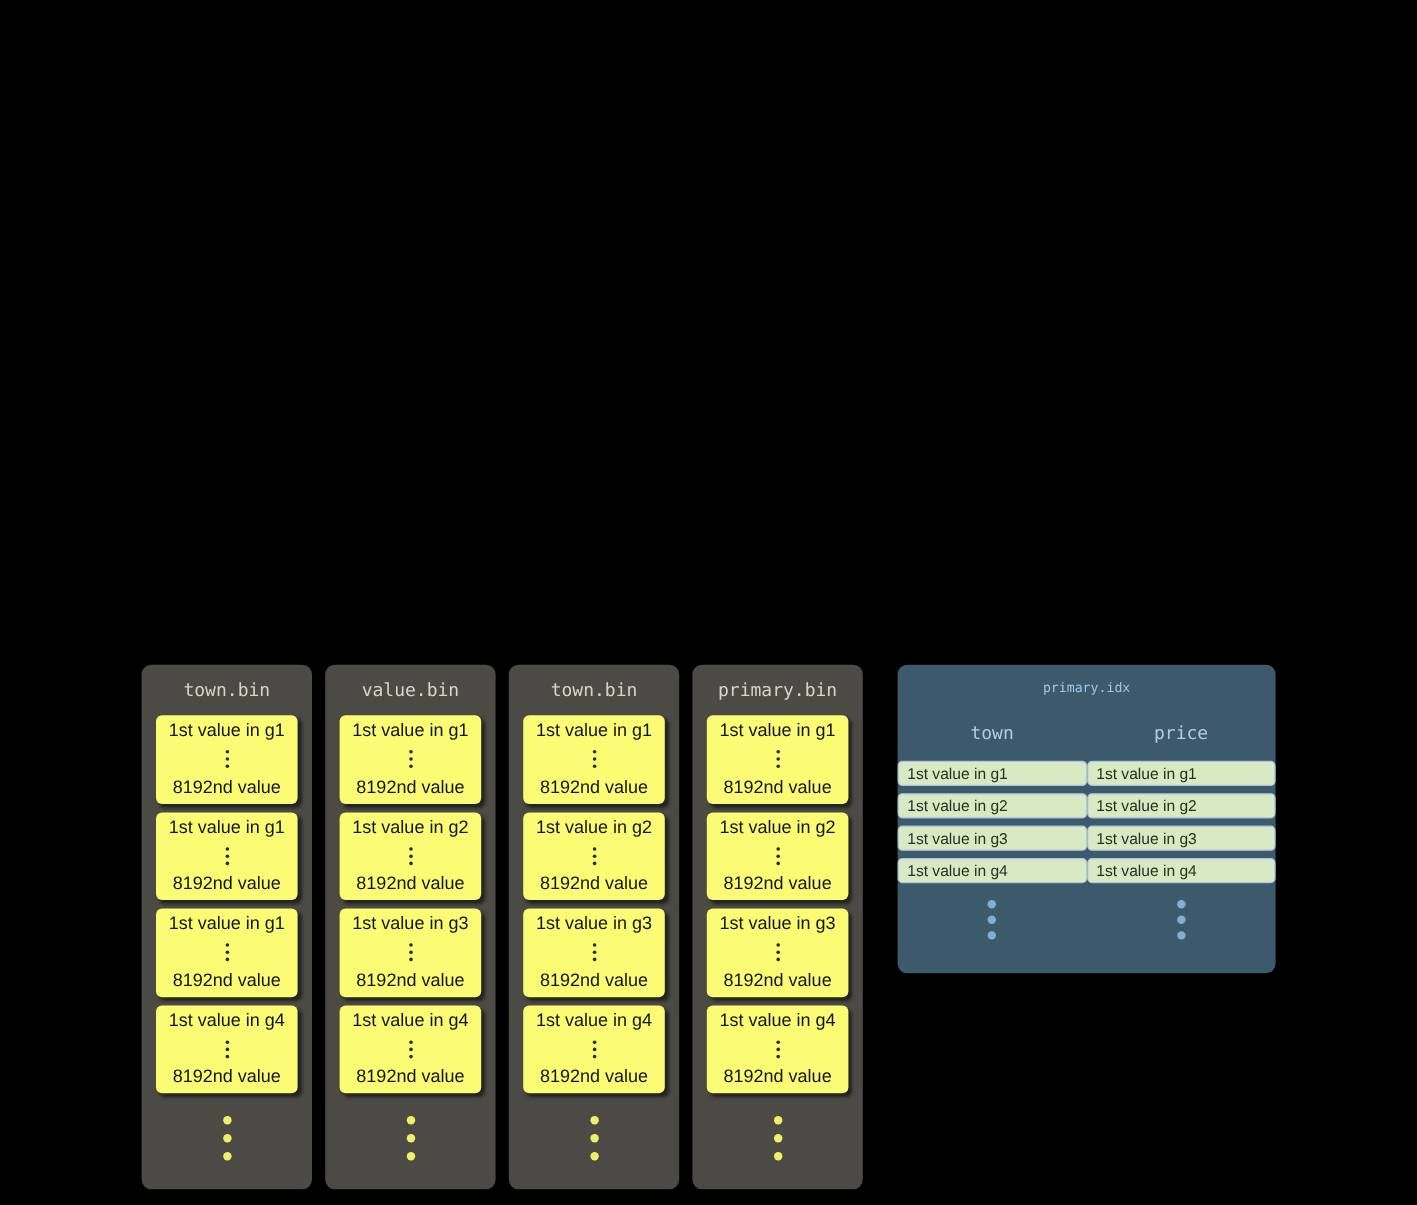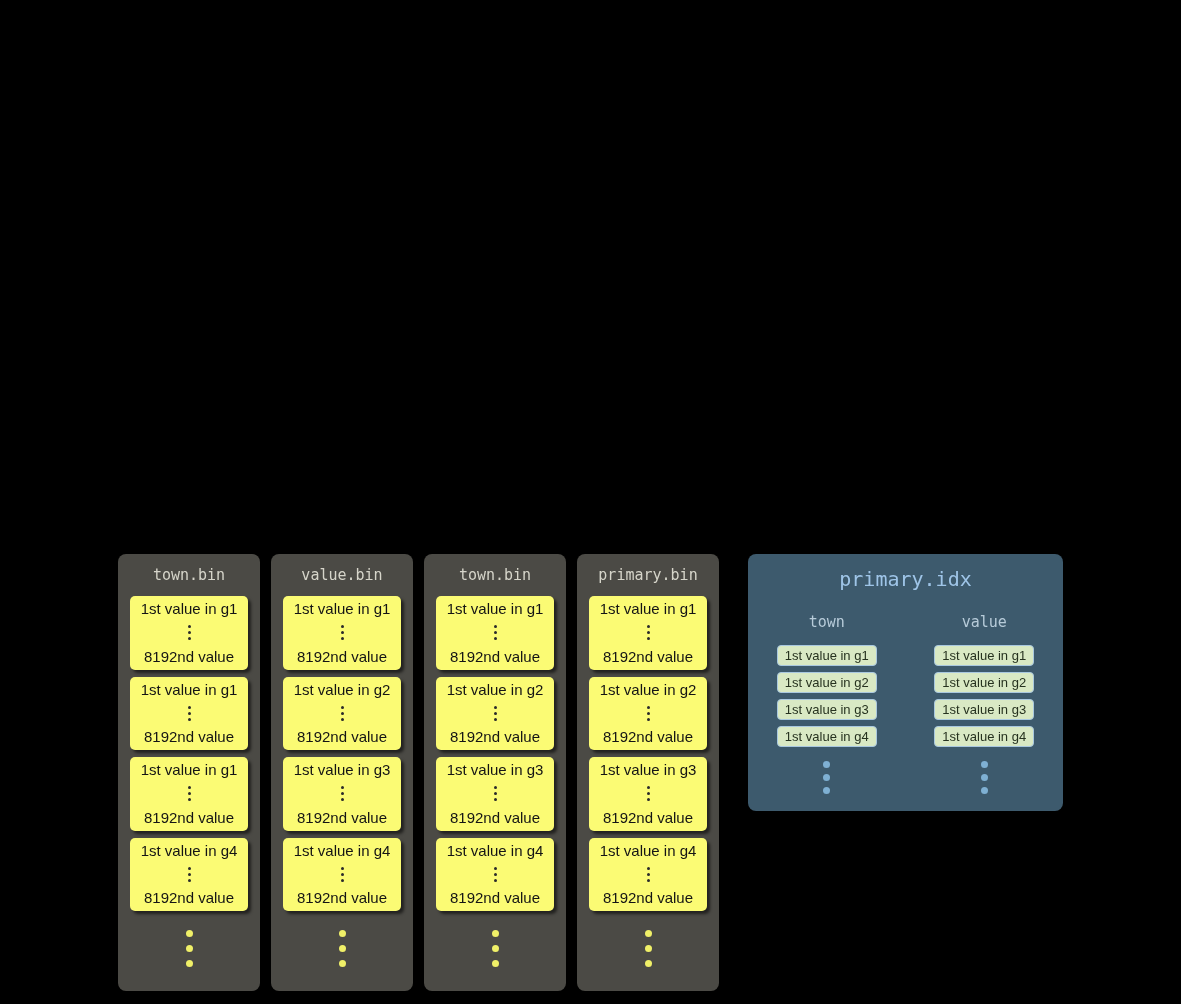--- a/index.html
+++ b/index.html
@@ -91,33 +91,32 @@
     left: 748px;
     top: 554px;
     width: 315px;
     height: 257px;
     background: #3d5a6d;
     border-radius: 8px;
     padding-top: 13px;
   }
   .idx-title {
     font-family: "DejaVu Sans Mono", monospace;
-    font-size: 20px;
+    font-size: 11px;
     color: #9fc5e8;
     text-align: center;
   }
   .idx-cols {
     display: flex;
     margin-top: 22px;
   }
   .idx-col {
     width: 50%;
     display: flex;
     flex-direction: column;
-    align-items: center;
   }
   .idx-header {
     font-family: "DejaVu Sans Mono", monospace;
     font-size: 15px;
     color: #b7cbd9;
     margin-bottom: 14px;
     text-align: center;
   }
   .chip {
     background: #d9e9c4;
@@ -343,21 +342,21 @@
       <div class="chip">1st value in g3</div>
       <div class="chip">1st value in g4</div>
       <div class="idx-dots">
           <i></i>
           <i></i>
           <i></i>
         </div>
     </div>
 
     <div class="idx-col">
-      <div class="idx-header">value</div>
+      <div class="idx-header">price</div>
       <div class="chip">1st value in g1</div>
       <div class="chip">1st value in g2</div>
       <div class="chip">1st value in g3</div>
       <div class="chip">1st value in g4</div>
       <div class="idx-dots">
           <i></i>
           <i></i>
           <i></i>
         </div>
     </div>

